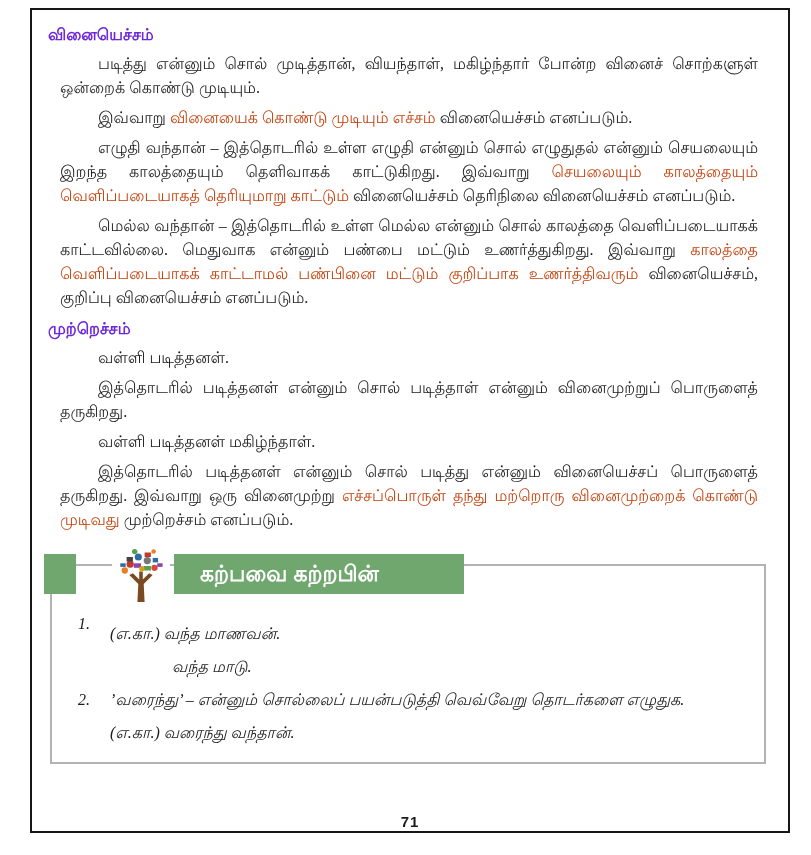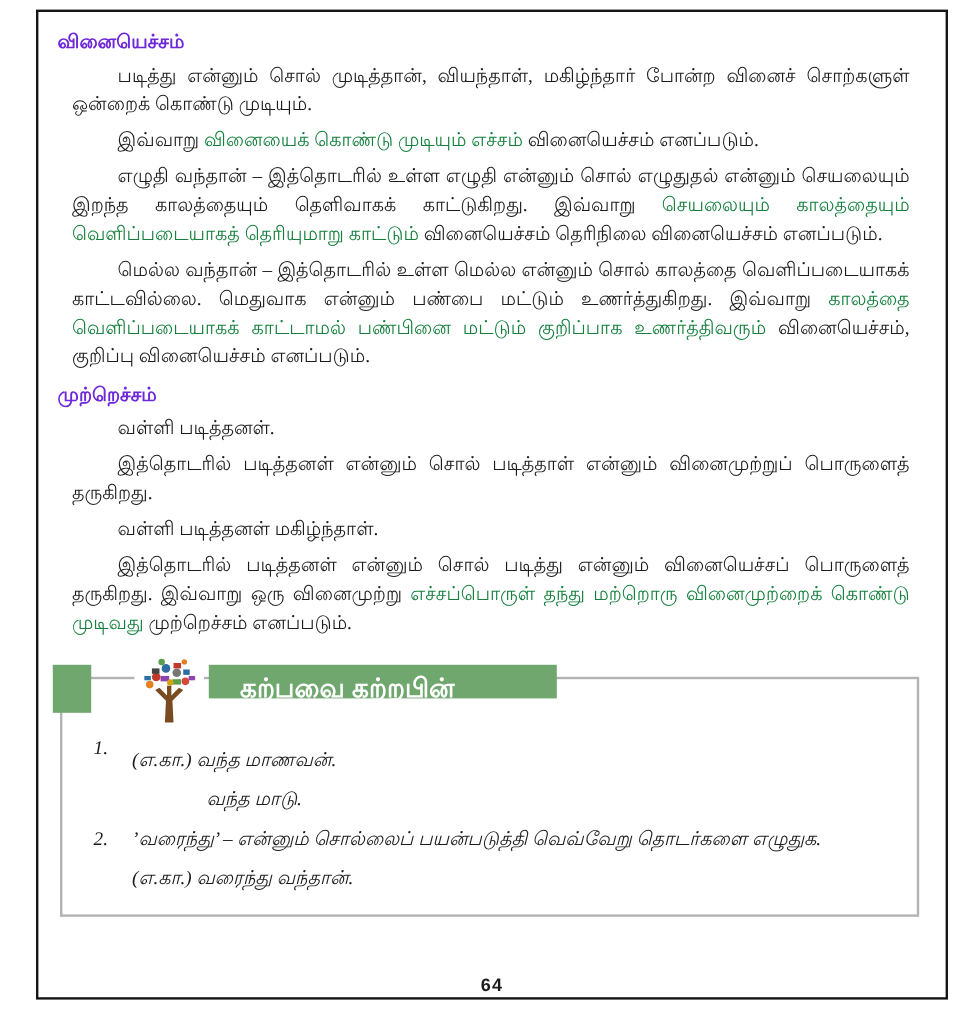--- a/index.html
+++ b/index.html
@@ -16,35 +16,35 @@
     font-family:"Liberation Serif","DejaVu Serif",serif;font-size:16px;line-height:24px;
     color:#1c1c1c;text-align:justify;text-indent:38px;margin:6px 12px;
   }
   .plain{text-align:left;}
   .ex-line{
     font-family:"Liberation Serif","DejaVu Serif",serif;font-size:16px;line-height:22px;
     color:#1c1c1c;margin:5px 0;
   }
   .lvl1{margin-left:56px;}
   .lvl2{margin-left:112px;}
-  .red{color:#15803d;}
+  .red{color:#c2410c;}
   
   .ex-box{
     position:relative;margin:32px 0 0 2px;width:716px;box-sizing:border-box;
     border:2px solid #b3b3b3;padding:36px 14px 8px 22px;background:#fff;min-height:200px;
   }
   .banner-left{
     position:absolute;top:-12px;left:-8px;width:32px;height:40px;background:#6fa76f;
   }
   .tree-box{
     position:absolute;top:-22px;left:60px;width:58px;height:62px;background:#fff;
     display:flex;align-items:center;justify-content:center;
   }
   .banner-bar{
-    position:absolute;top:-12px;left:122px;height:28px;min-width:290px;background:#6fa76f;
+    position:absolute;top:-12px;left:122px;height:40px;min-width:290px;background:#6fa76f;
     color:#ffffff;font-family:"Liberation Sans",sans-serif;font-weight:700;font-size:22px;
     line-height:40px;padding:0 34px 0 26px;box-sizing:border-box;
   }
   .ex-item{
     display:flex;font-family:"Liberation Serif","DejaVu Serif",serif;font-style:italic;
     font-size:16px;line-height:23px;color:#1c1c1c;margin:10px 0 0 0;
   }
   .ex-num{width:36px;padding-left:4px;box-sizing:border-box;}
   .ex-body{flex:1;}
   .ex-sub{margin-top:10px;}
@@ -108,14 +108,14 @@
     <div class="ex-item">
       <div class="ex-num">2.</div>
       <div class="ex-body">
         <div>’வரைந்து’ – என்னும் சொல்லைப் பயன்படுத்தி வெவ்வேறு தொடர்களை எழுதுக.</div>
         <div class="ex-sub">(எ.கா.) வரைந்து வந்தான்.</div>
 
       </div>
     </div>
   </div>
 
-  <div class="footer">64</div>
+  <div class="footer">71</div>
 </div>
 
 </body></html>

